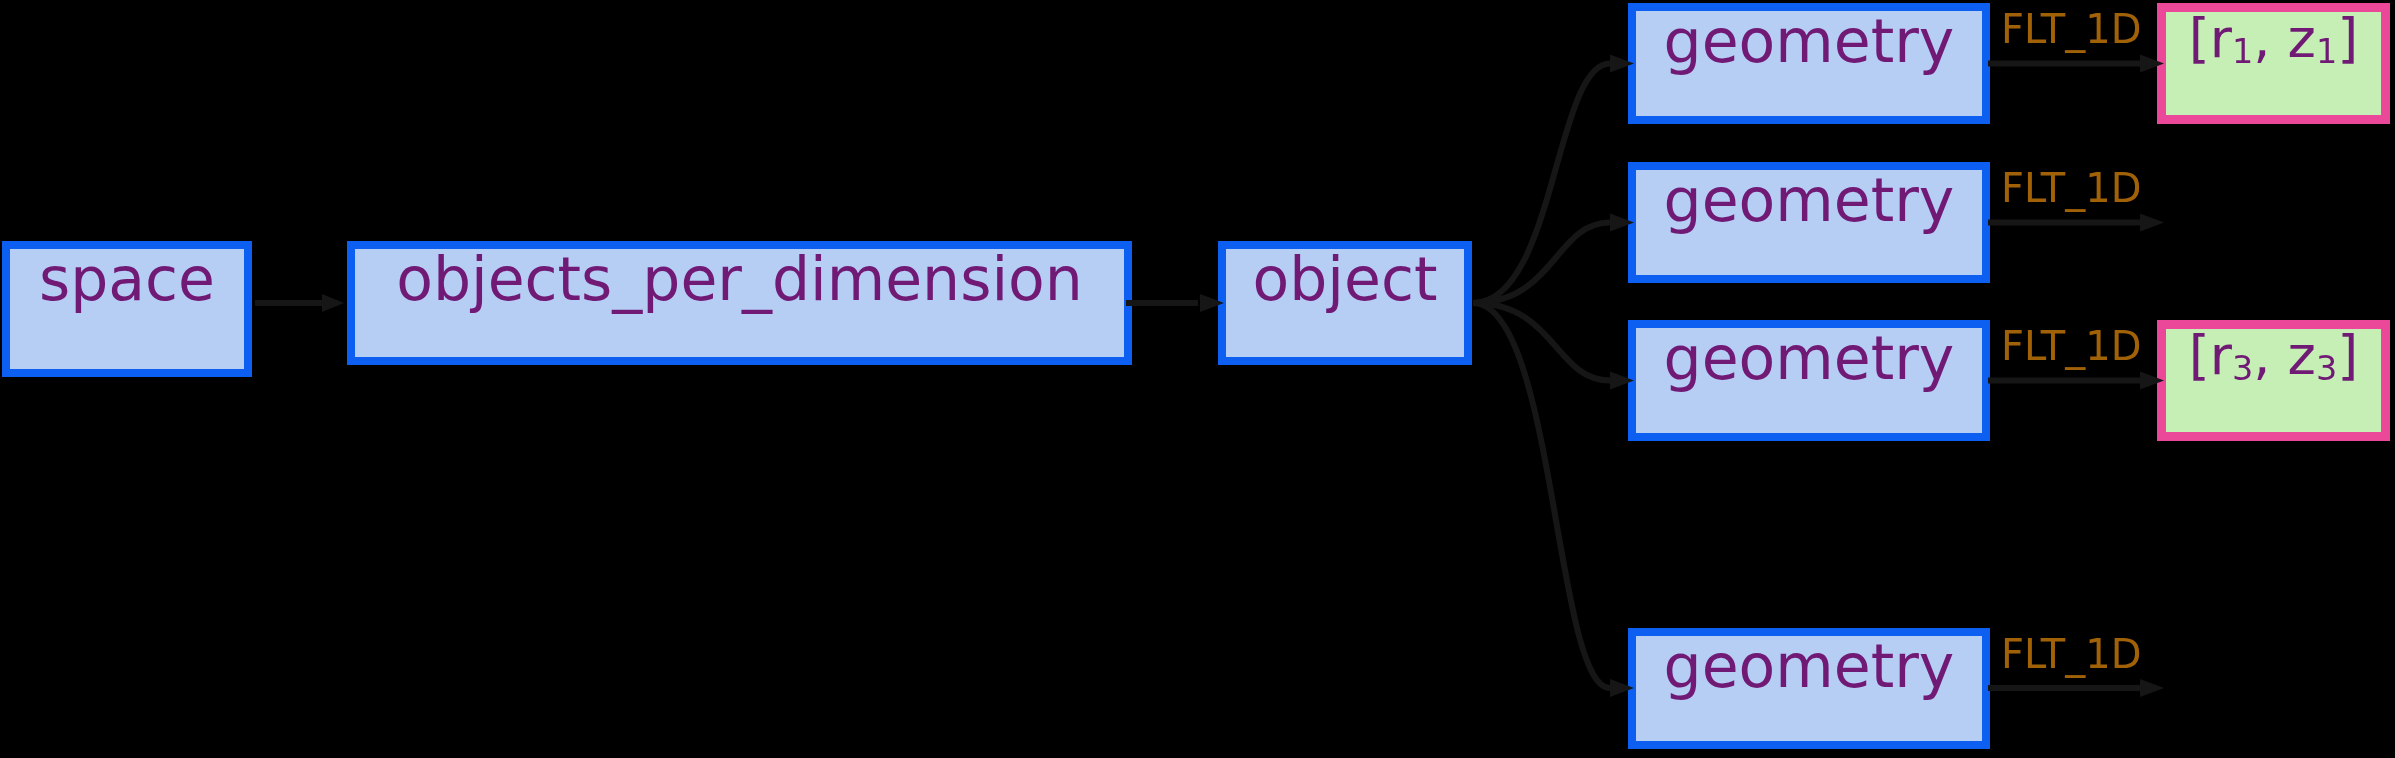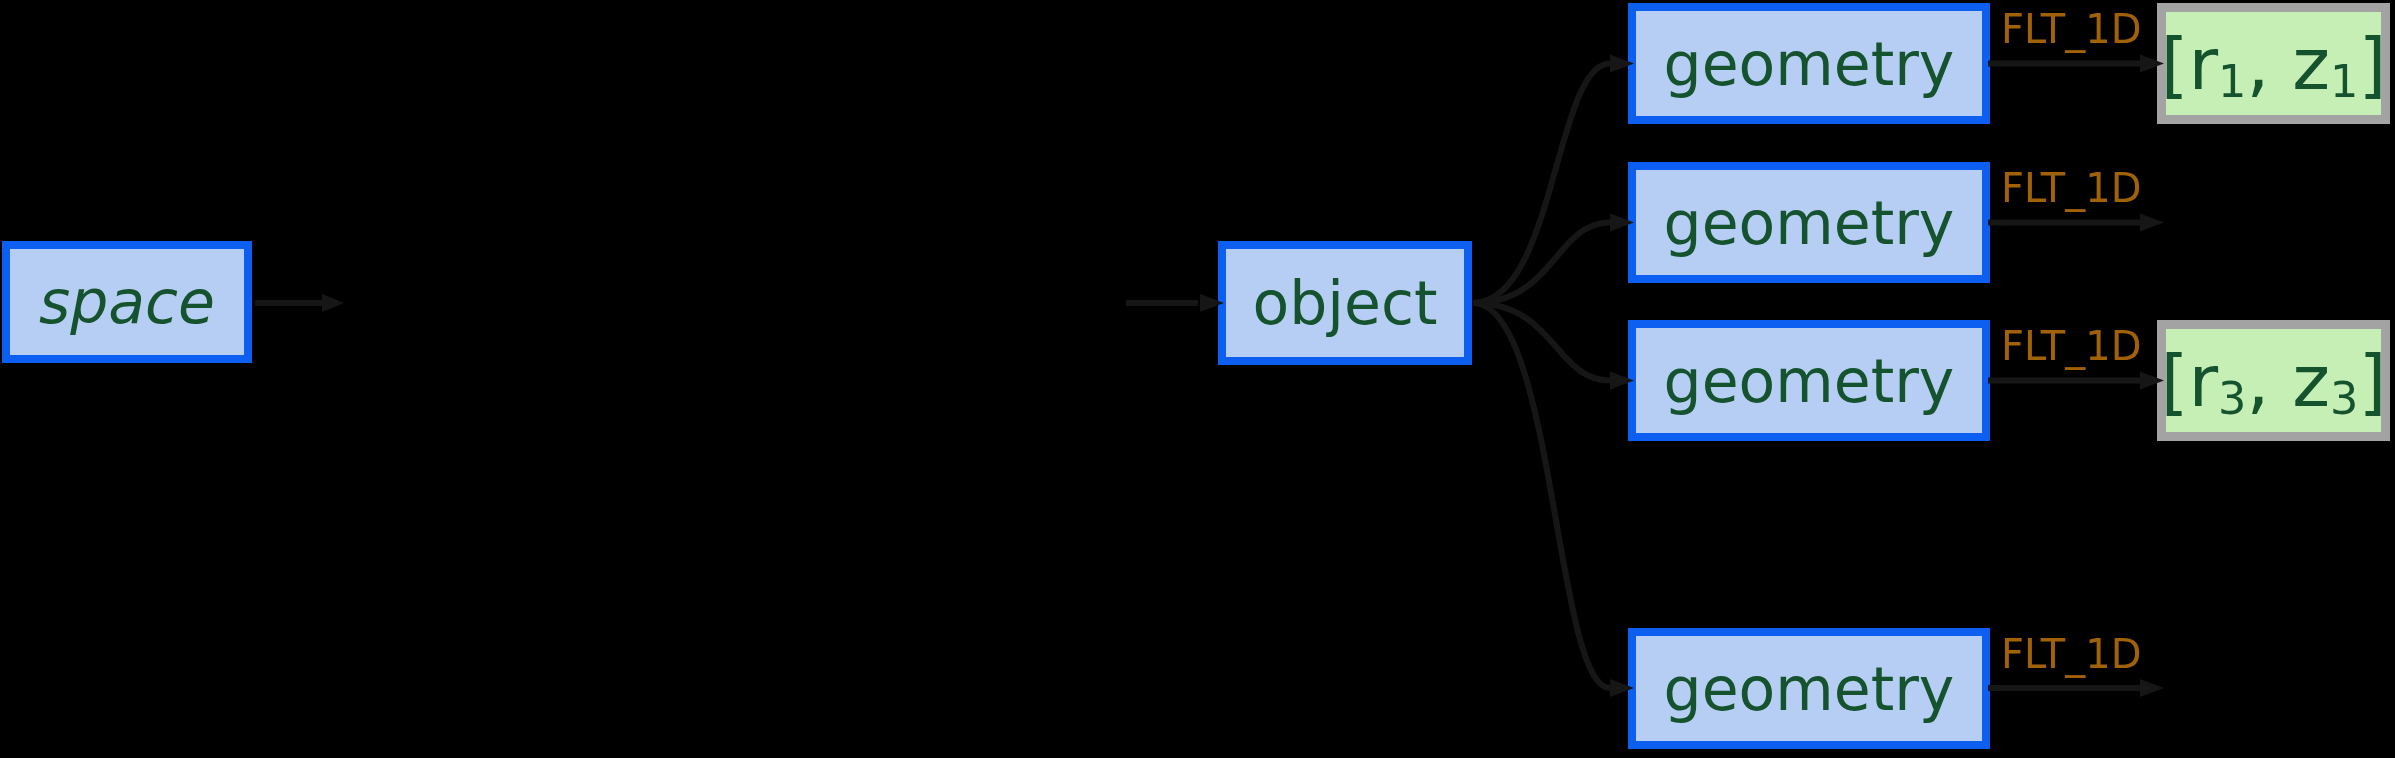--- a/index.html
+++ b/index.html
@@ -14,40 +14,39 @@
     background: #000000;
     overflow: hidden;
     font-family: "DejaVu Sans", "Liberation Sans", sans-serif;
   }
 
   
   .node {
     position: absolute;
     box-sizing: border-box;
     display: flex;
-    align-items: center;
     justify-content: center;
-    color: #14532d;
+    color: #701a75;
     font-size: 60px;
     line-height: 1;
     white-space: nowrap;
     z-index: 1;
   }
   .blue {
     background: #b6cdf4;
     border: 8px solid #0d5ff2;
   }
   .green {
     background: #c6efb6;
-    border: 9px solid #a3a3a3;
-    font-size: 72px;
+    border: 9px solid #ec4899;
+    font-size: 54px;
   }
 
   
-  .n-space  { left: 2px;    top: 241px; width: 250px; height: 122px; font-style: italic; }
+  .n-space  { left: 2px;    top: 241px; width: 250px; height: 136px; }
   .n-opd    { left: 347px;  top: 241px; width: 785px; height: 124px; }
   .n-object { left: 1218px; top: 241px; width: 254px; height: 124px; }
 
   
   .n-geom { left: 1628px; width: 362px; height: 121px; }
   
   .n-val  { left: 2157px; width: 233px; height: 121px; }
 
   .row-0 { top: 3px; }
   .row-1 { top: 162px; }
@@ -87,20 +86,23 @@
     pointer-events: none;
   }
 </style>
 </head>
 <body>
 
 <div id="canvas">
 
   <div class="node blue n-space">
     <span>space</span>
+  </div>
+  <div class="node blue n-opd">
+    <span>objects_per_dimension</span>
   </div>
   <div class="node blue n-object">
     <span>object</span>
   </div>
 
   <div class="node blue n-geom row-0">
     <span>geometry</span>
   </div>
   <div class="node blue n-geom row-1">
     <span>geometry</span>

